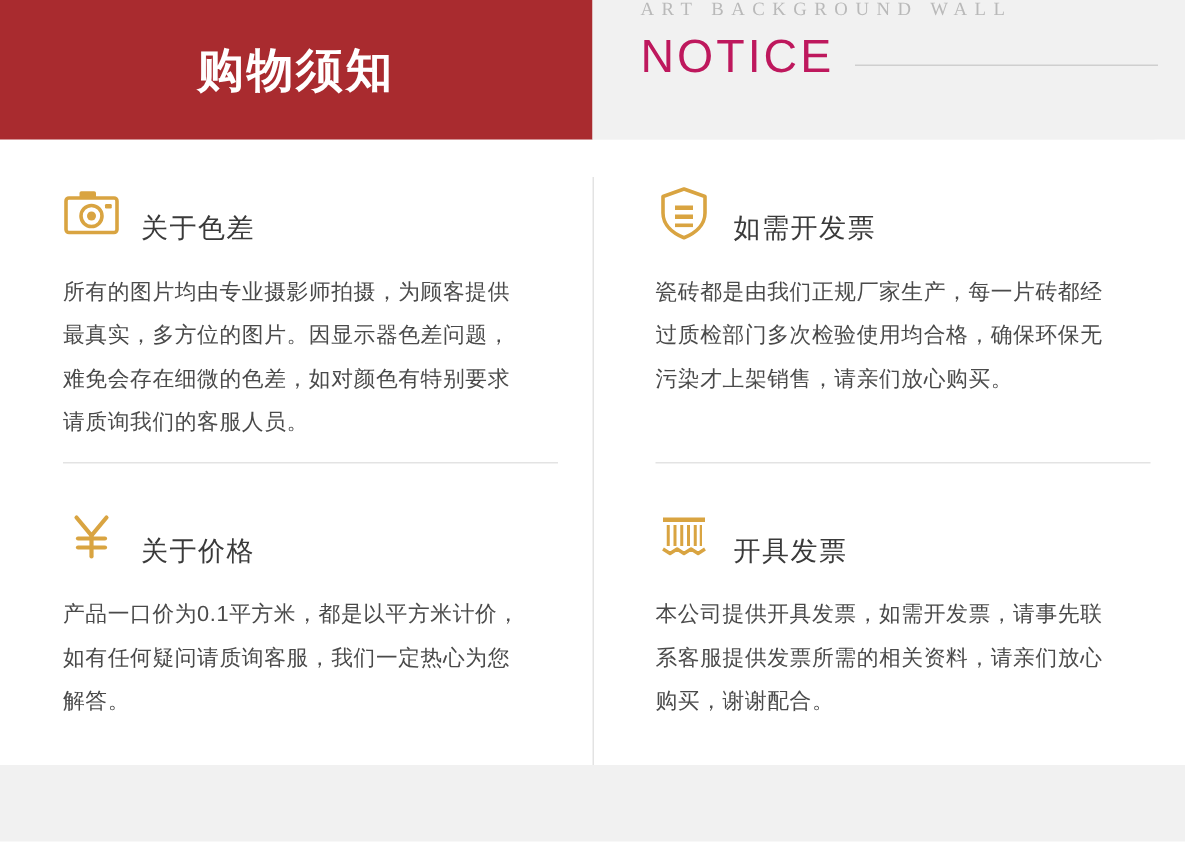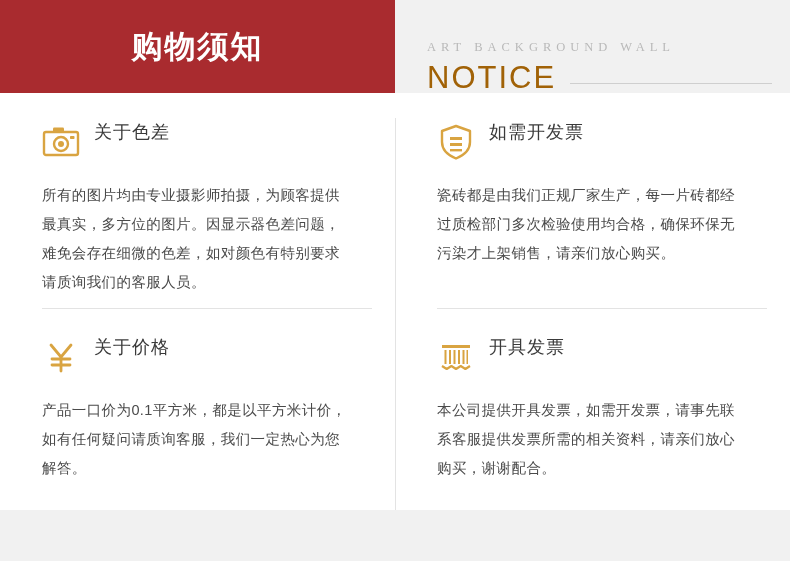--- a/index.html
+++ b/index.html
@@ -43,38 +43,38 @@
     font-weight: bold;
     letter-spacing: 2px;
     line-height: 1;
   }
   .header-right {
     flex: 1;
     position: relative;
     background: #f1f1f1;
     display: flex;
     flex-direction: column;
-    justify-content: flex-end;
+    justify-content: flex-start;
     padding-left: 32px;
     box-sizing: border-box;
   }
   .header-sub-en {
     color: #b9b9b9;
     font-size: 12.5px;
     letter-spacing: 5px;
     line-height: 1;
     margin-bottom: 9px;
     font-family: "Liberation Serif", serif;
   }
   .header-notice-row {
     display: flex;
     align-items: center;
   }
   .header-notice {
-    color: #a16207;
+    color: #be185d;
     font-size: 31px;
     letter-spacing: 2px;
     line-height: 1;
     font-family: "Liberation Sans", sans-serif;
   }
   .header-rule {
     flex: 1;
     height: 1px;
     background: #cfcfcf;
     margin-left: 14px;
@@ -119,21 +119,21 @@
     position: absolute;
     left: 437px;
     top: 308px;
     width: 330px;
     height: 1px;
     background: #e3e3e3;
   }
 
   .cell-head {
     display: flex;
-    align-items: flex-start;
+    align-items: flex-end;
     margin-bottom: 20px;
   }
   .cell-icon {
     width: 38px;
     height: 38px;
     margin-right: 14px;
     flex: 0 0 auto;
     display: flex;
     align-items: center;
     justify-content: center;

